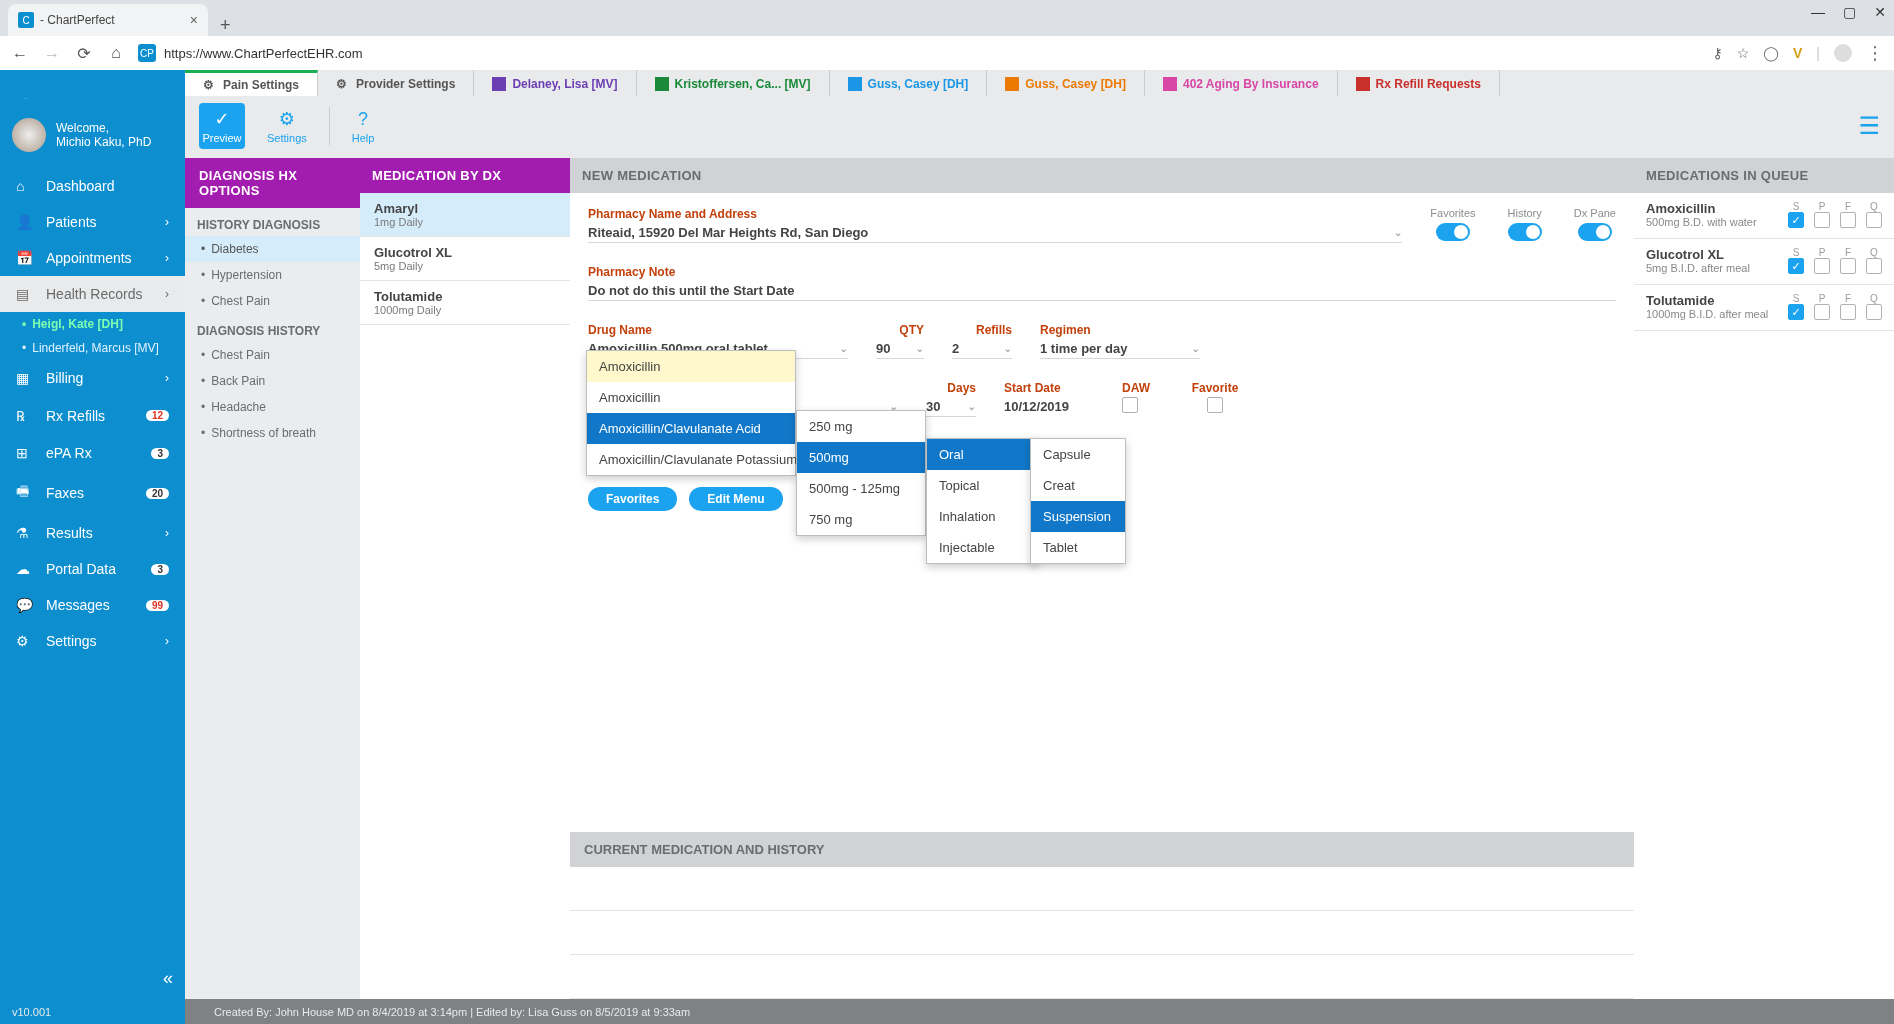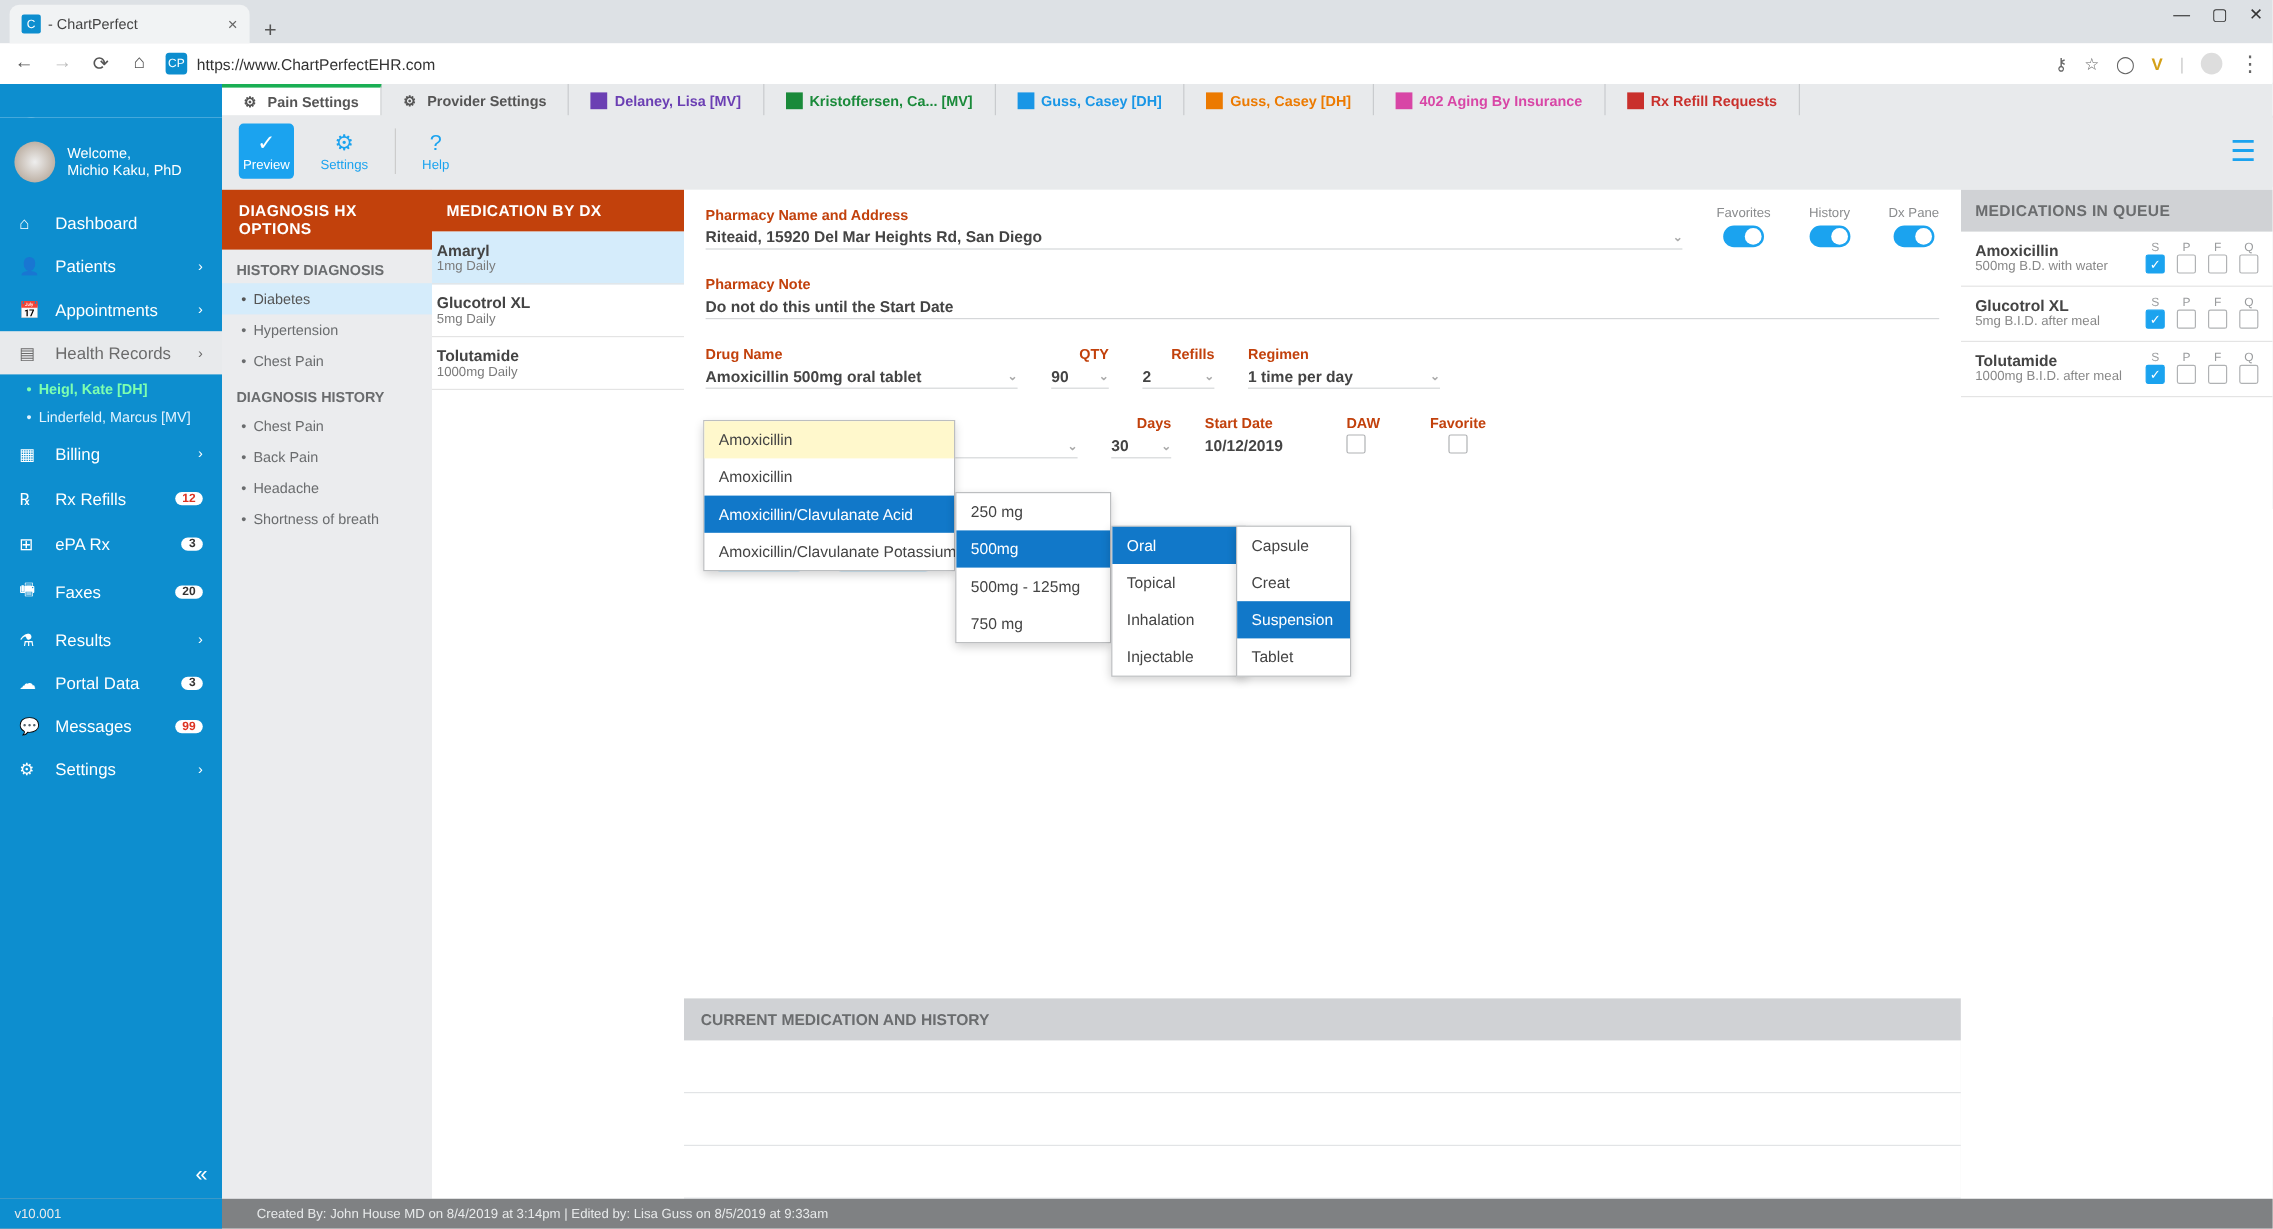--- a/index.html
+++ b/index.html
@@ -52,34 +52,34 @@
 .action-bar { height: 60px; display: flex; align-items: center; padding: 5px 14px; gap: 14px; background:#e8eaec; }
 .action-btn { display: flex; flex-direction: column; align-items: center; font-size: 11px; color: #1ba3ef; padding: 4px 8px; gap:2px;}
 .action-btn.primary { background: #1ba3ef; color: #fff; border-radius: 4px; width:46px; height:46px; justify-content:center; }
 .hamburger { margin-left: auto; color: #1ba3ef; font-size: 24px; }
 
 
 .main-area { flex: 1; display: flex; flex-direction:column; background: #e8eaec; }
 .columns { flex:1; display:flex; overflow:hidden; }
 
 .col { background: #fff; }
-.col-header { background: #c2410c; color: #fff; font-size: 13px; font-weight:700; padding: 10px 12px; letter-spacing:0.3px; }
+.col-header { background: #a21caf; color: #fff; font-size: 13px; font-weight:700; padding: 10px 12px; letter-spacing:0.3px; }
 .col-header.gray { background: #d0d2d5; color: #6a6c6e; }
 
 
 .diag-col { width: 175px; background: #ebecee; }
 .diag-col .col-header { padding-left:14px; }
 .diag-subhead { font-size: 12px; font-weight: 700; color: #6a6c6e; padding: 10px 12px 4px; }
 .dx-item { font-size: 12px; color: #6a6c6e; padding: 6px 12px 6px 16px; display:flex; align-items:center; gap:6px;}
 .dx-item::before{content:"•"; font-size:12px;}
 .dx-item.active { background: #d5ecfb; color:#555; }
 
 
 .medbydx-col { width: 210px; }
-.med-item { padding: 8px 4px; border-bottom: 1px solid #e4e4e4; }
+.med-item { padding: 8px 14px; border-bottom: 1px solid #e4e4e4; }
 .med-item .name { font-size: 13px; font-weight:700; color: #444; }
 .med-item .dose { font-size: 11px; color: #7a7a7a; }
 .med-item.sel { background: #d5ecfb; }
 
 
 .newmed-col { flex: 1; display:flex; flex-direction:column; position:relative;}
 .form-area { padding: 14px 18px; background:#fff; flex:1; }
 .field-row { display: flex; gap: 28px; margin-bottom: 22px; }
 .field { display: flex; flex-direction: column; position:relative; }
 .field label { font-size: 12px; font-weight:700; color: #c2410c; margin-bottom: 2px; }
@@ -324,20 +324,21 @@
               <div class="dose">5mg Daily</div>
             </div>
             <div class="med-item">
               <div class="name">Tolutamide</div>
               <div class="dose">1000mg Daily</div>
             </div>
           </div>
       </div>
 
       <div class="col newmed-col">
+        <div class="col-header gray">NEW MEDICATION</div>
         <div class="form-area">
 
           <div class="field-row">
             <div class="field" style="flex:1;">
               <label>Pharmacy Name and Address</label>
               <div class="value">
                   <span>Riteaid, 15920 Del Mar Heights Rd, San Diego</span>
                   <span class="chev-d">⌄</span>
                 </div>
             </div>

